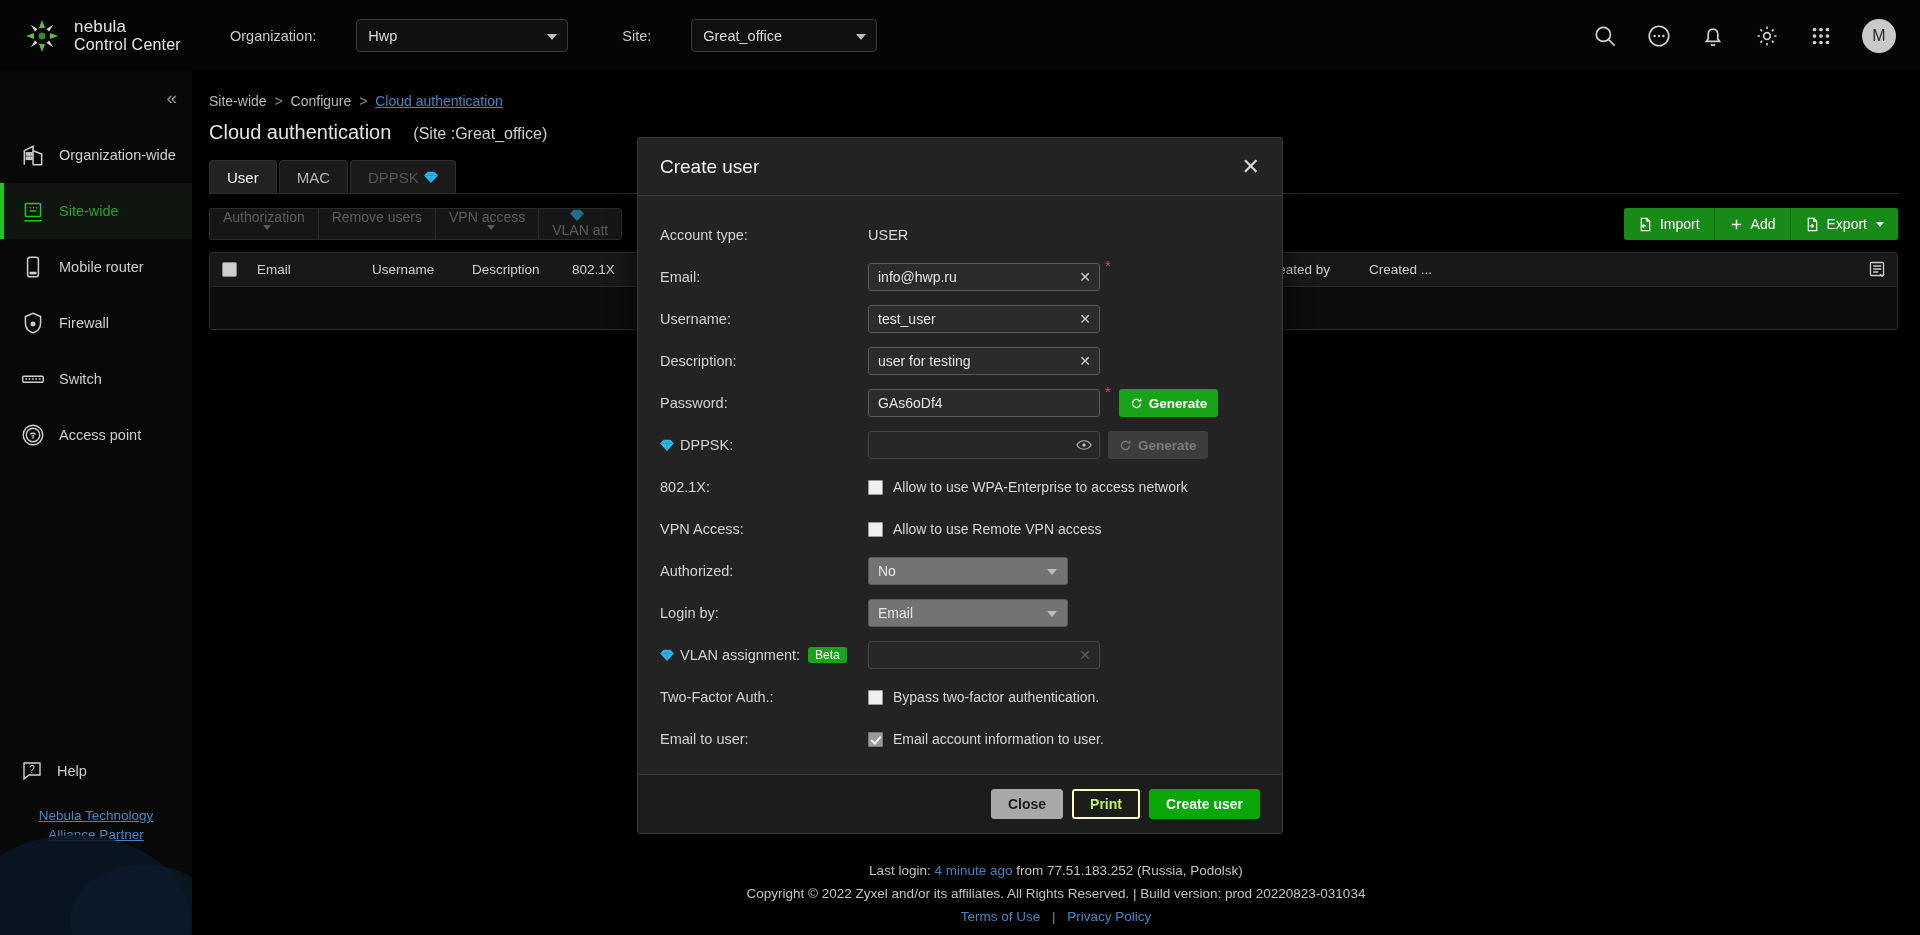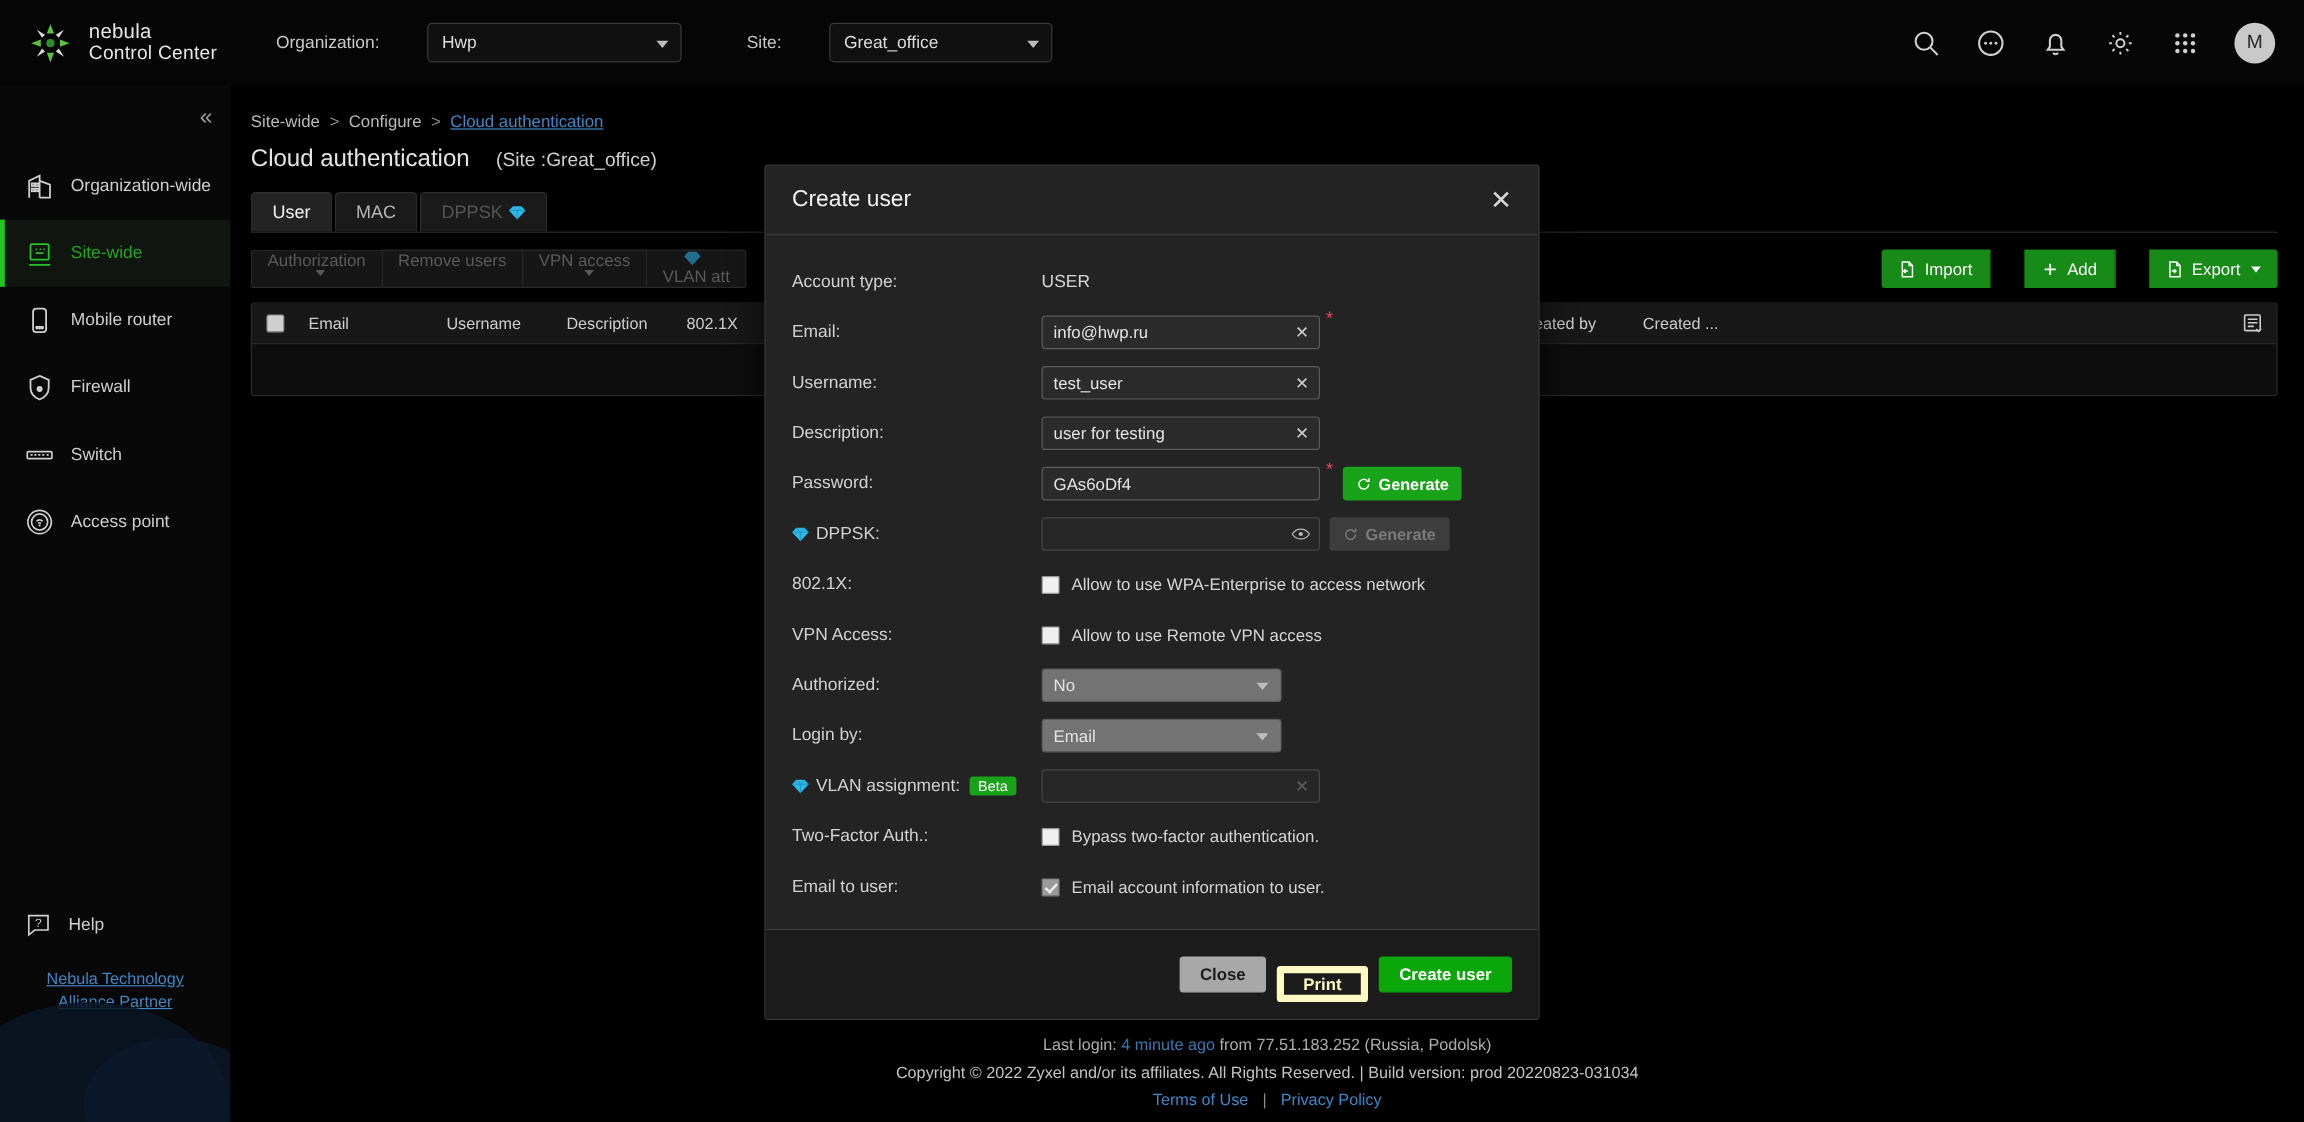--- a/index.html
+++ b/index.html
@@ -150,21 +150,21 @@
     background: #161616; border: 1px solid #2a2a2a;
     border-right: none; cursor: default; flex-direction: column;
   }
   .tb-btn:first-child { border-radius: 3px 0 0 3px; }
   .tb-btn:last-child { border-right: 1px solid #2a2a2a; border-radius: 0 3px 3px 0; }
   .tb-caret {
     width: 0; height: 0; margin-left: 7px;
     border-left: 4px solid transparent; border-right: 4px solid transparent;
     border-top: 5px solid #5a5a5a;
   }
-  .tb-right { margin-left: auto; display: flex; align-items: center; gap: 28px; }
+  .tb-right { margin-left: auto; display: flex; align-items: center; }
   .gbtn {
     height: 32px; padding: 0 14px;
     display: flex; align-items: center; gap: 7px;
     font-size: 14px; color: #ffffff;
     background: #178a17; border: none; cursor: pointer;
     border-right: 1px solid #0f6b0f;
   }
   .gbtn:first-child { border-radius: 3px 0 0 3px; }
   .gbtn:last-child { border-radius: 0 3px 3px 0; border-right: none; }
   .gbtn svg { width: 15px; height: 15px; }
@@ -296,21 +296,21 @@
     padding: 14px 22px;
     display: flex; justify-content: flex-end; align-items: center; gap: 9px;
     background: #1c1c1c;
   }
   .mbtn {
     height: 30px; padding: 0 16px;
     font-size: 14px; border-radius: 3px; cursor: pointer;
     display: flex; align-items: center; font-weight: bold;
   }
   .mbtn-close { background: #a8a8a8; color: #1c1c1c; border: 1px solid #a8a8a8; }
-  .mbtn-print { background: transparent; color: #fef9c3; border: 6px solid #fef9c3; margin-top: 16px; }
+  .mbtn-print { background: transparent; color: #bef264; border: 2px solid #fef9c3; }
   .mbtn-create { background: #0aa60a; color: #fff; border: 1px solid #0aa60a; }
 </style>
 </head>
 <body>
 
 <div class="topbar">
   <div class="brand">
     <svg class="brand-logo" viewBox="0 0 40 40">
       <g fill="#5fbf3f">
         <path d="M20 4 L23 12 L17 12 Z"></path>

